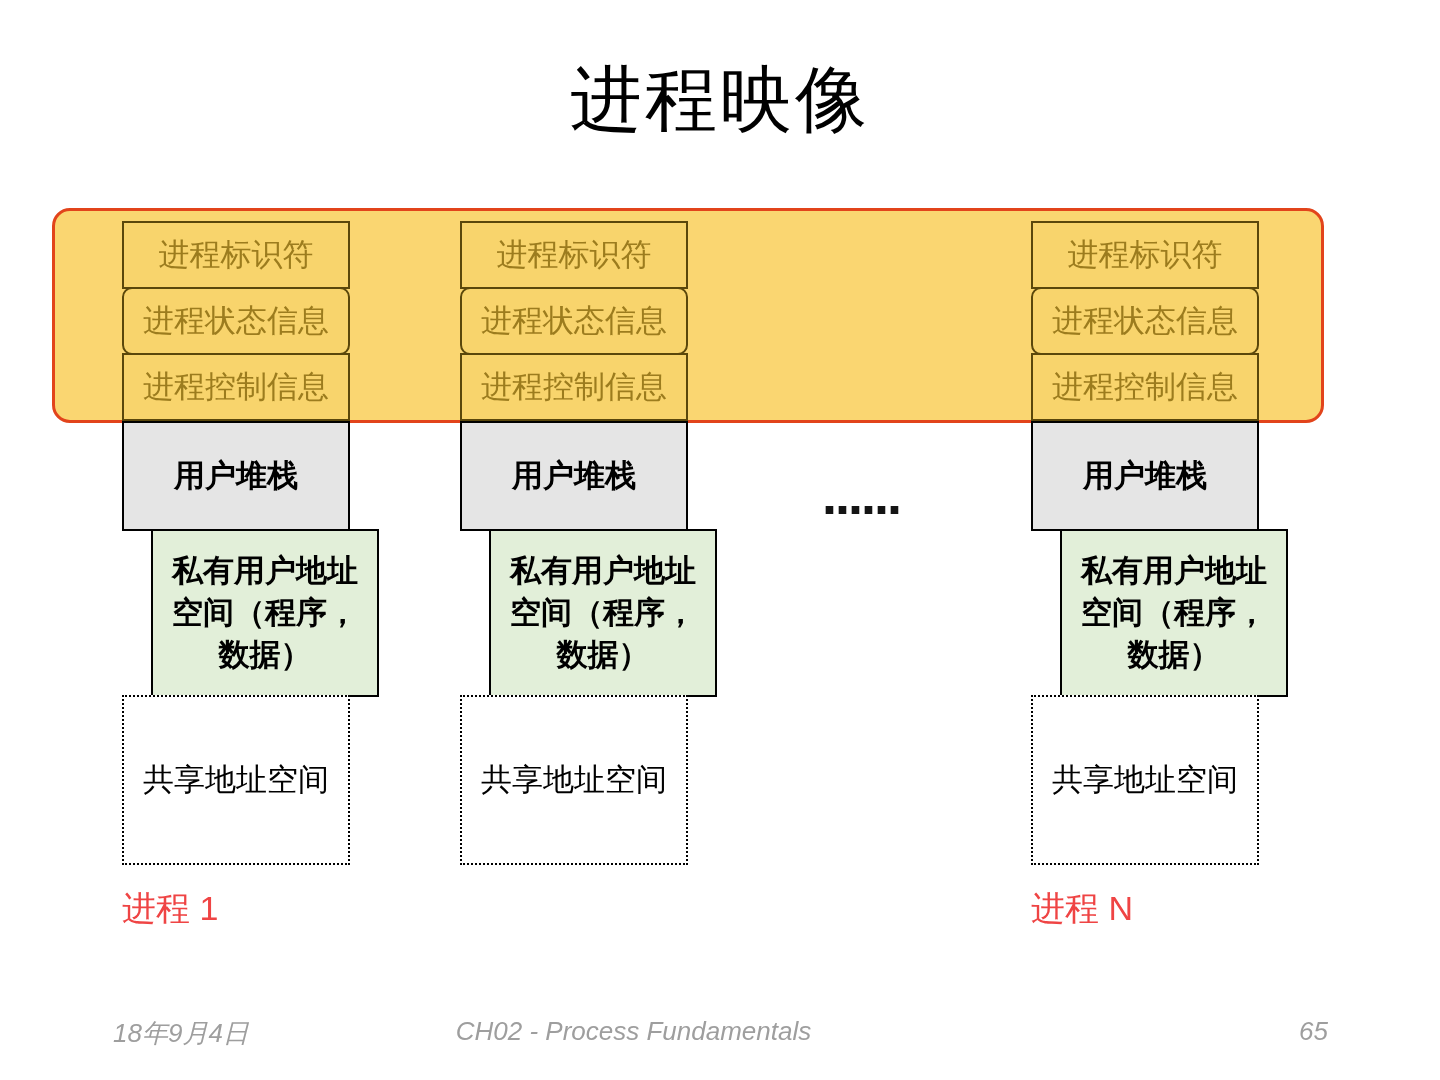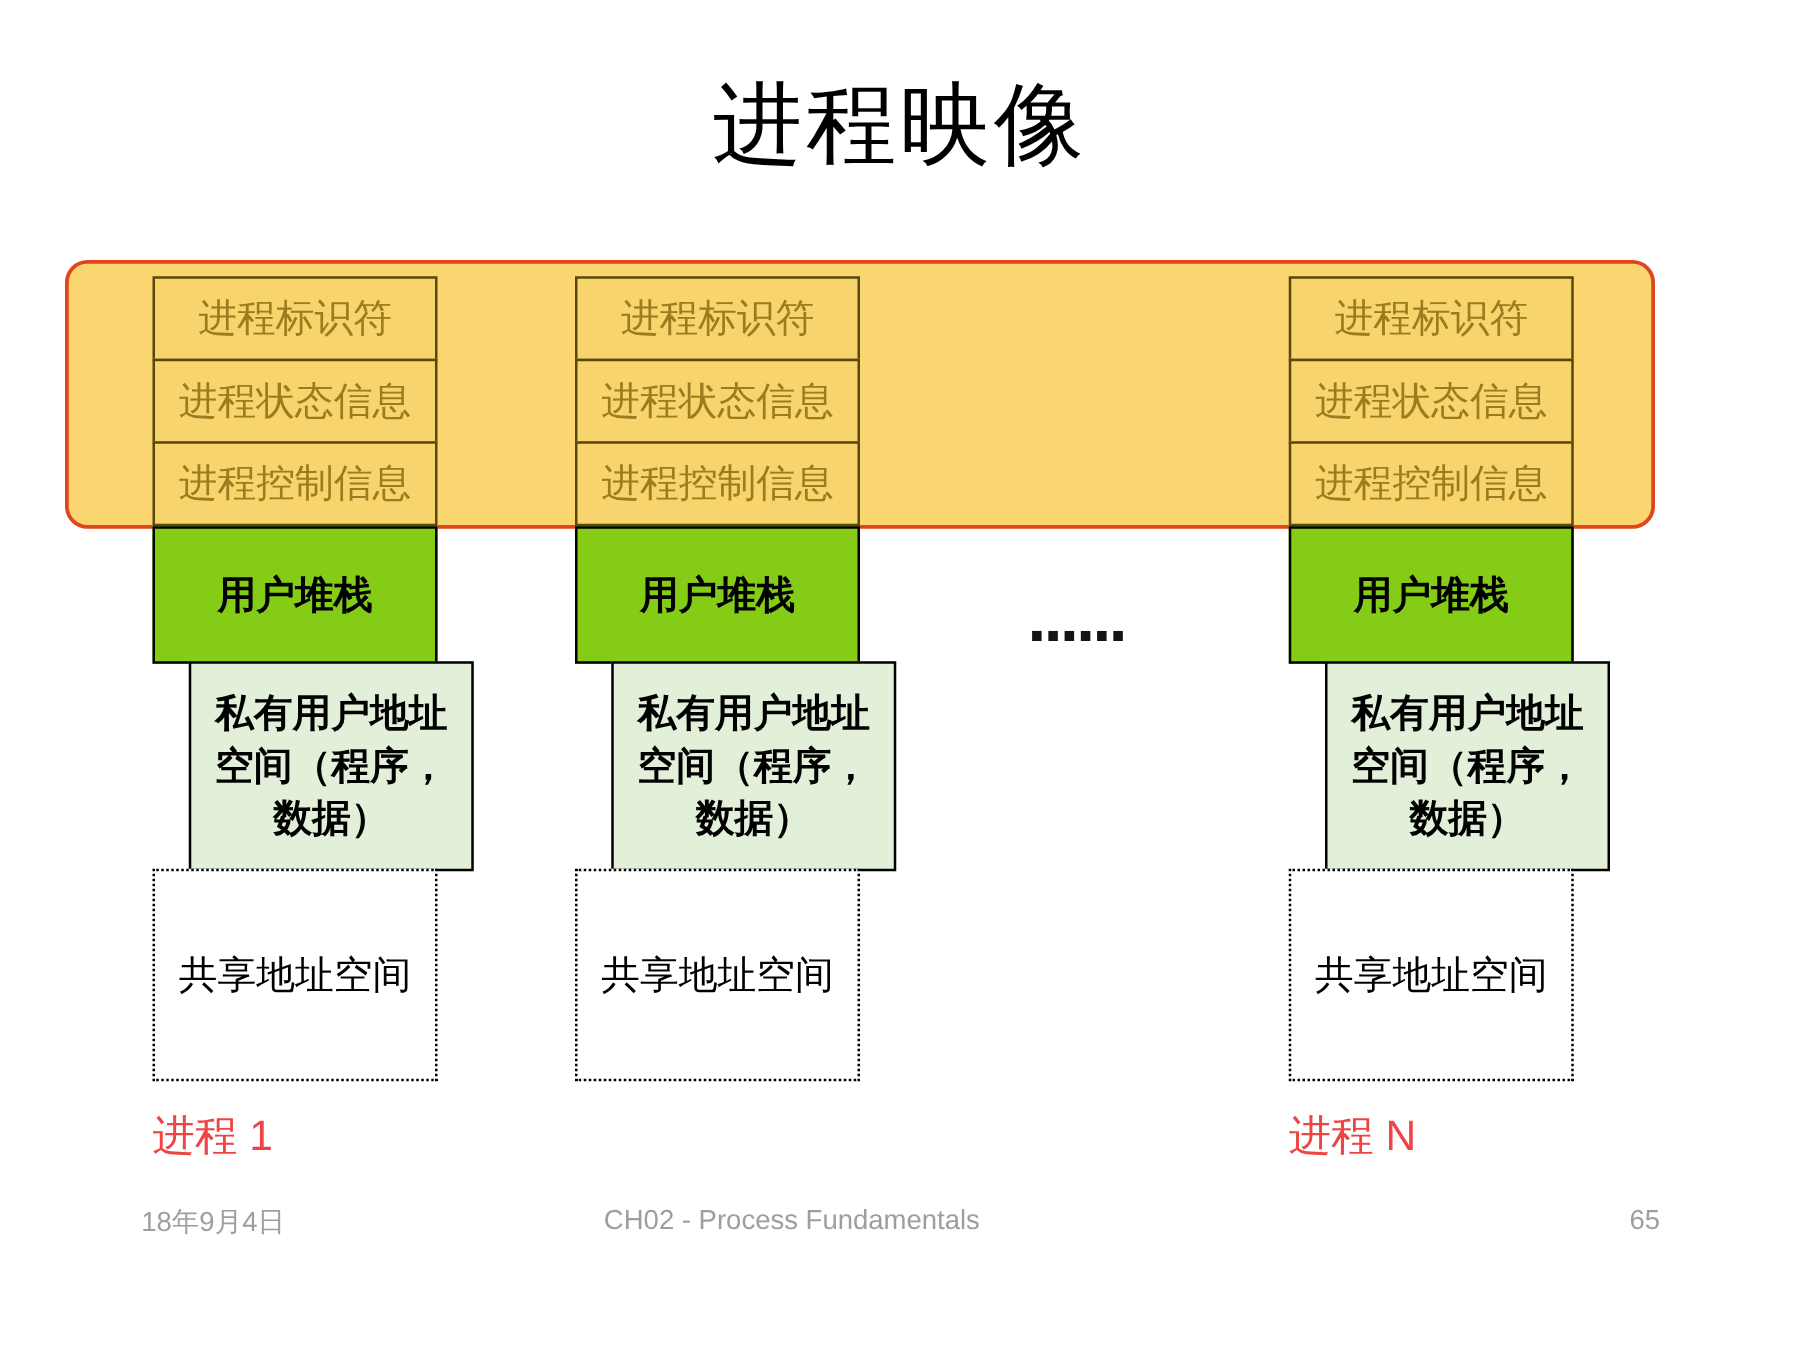--- a/index.html
+++ b/index.html
@@ -29,25 +29,25 @@
   .box {
     position:absolute; left:0; width:228px; box-sizing:border-box;
     display:flex; align-items:center; justify-content:center;
     text-align:center; font-size:31px; color:#000;
   }
   .pcb-box {
     height:68px; background:#F8D46C; border:2px solid #5A470B;
     color:#9C7C1E; font-weight:400;
   }
   .pcb-row-0 { top:221px; }
-  .pcb-row-1 { top:287px; }
+  .pcb-row-1 { top:287px;border-radius:10px; }
   .pcb-row-2 { top:353px; }
 
   .stack-box {
-    top:421px; height:110px; background:#84cc16; border:2px solid #000;
+    top:421px; height:110px; background:#e5e5e5; border:2px solid #000;
     font-weight:700;
   }
   .private-box {
     top:529px; height:168px; background:#E2EFD9; border:2px solid #000;
     font-weight:700; line-height:42px; white-space:pre-line;margin-left:29px;
   }
   .shared-box {
     top:695px; height:170px; background:#ffffff; border:2px dotted #000;
     font-weight:400;
   }
@@ -57,21 +57,21 @@
     font-size:34px; color:#ef4444; font-weight:400;
   }
 
   .ellipsis {
     position:absolute; left:806px; top:455px; width:110px; height:80px;
     line-height:80px; text-align:center; font-size:54px; font-weight:700;
     letter-spacing:-2px; color:#141414;
   }
 
   .footer-date, .footer-course, .footer-page {
-    position:absolute; top:963px; font-size:22px; color:#9E9E9E;
+    position:absolute; top:1016px; font-size:26px; color:#9E9E9E;font-style:italic;
   }
   .footer-date { left:113px; }
   .footer-course { left:0; width:1267px; text-align:center; }
   .footer-page { right:112px; }
 </style>
 </head>
 <body>
 
 <div class="slide">
 

